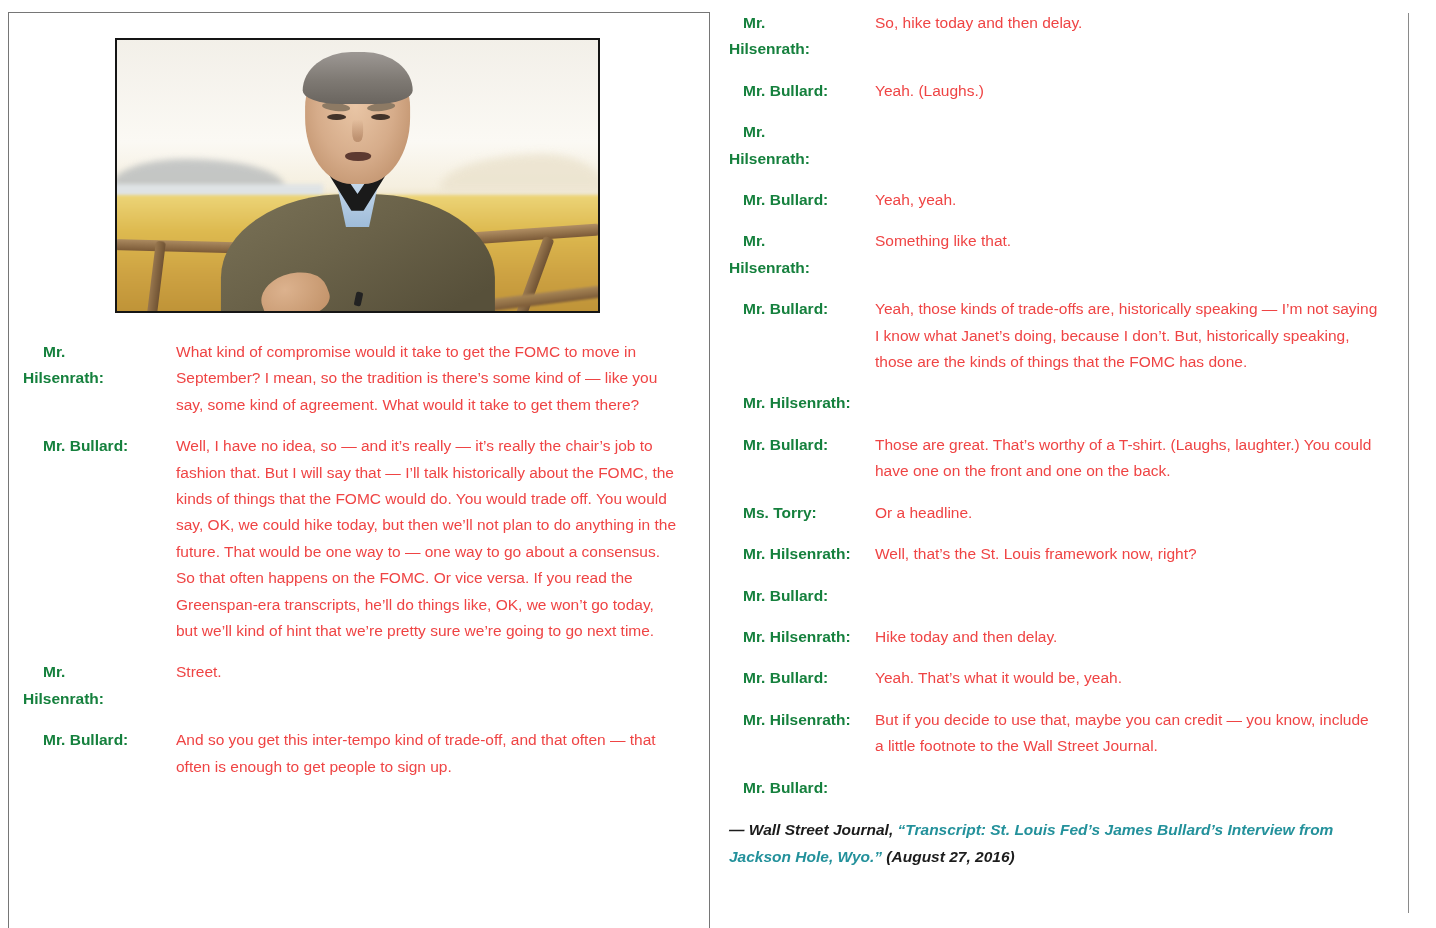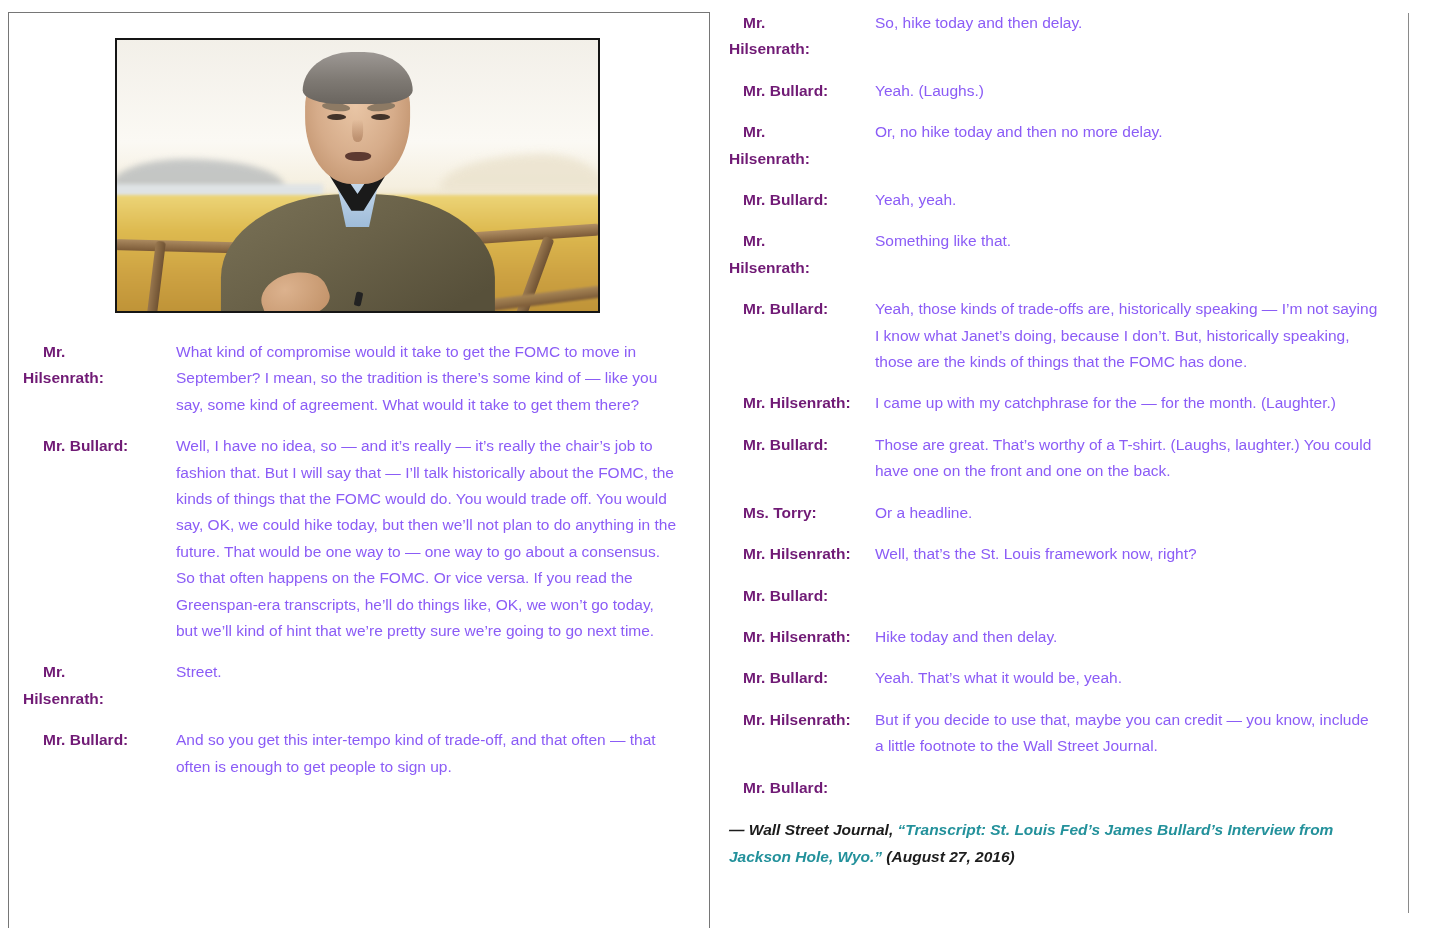--- a/index.html
+++ b/index.html
@@ -49,22 +49,22 @@
   .ph-head .ph-brow-r{right:15%;top:37%;width:26%;height:6%;background:#8d7a64;border-radius:50%;transform:rotate(-6deg);}
   .ph-head .ph-eye-l{left:21%;top:45%;width:18%;height:5%;background:#42332a;border-radius:50%;}
   .ph-head .ph-eye-r{right:19%;top:45%;width:18%;height:5%;background:#42332a;border-radius:50%;}
   .ph-head .ph-nose{left:45%;top:48%;width:10%;height:19%;background:linear-gradient(180deg,rgba(0,0,0,0) 10%,rgba(140,88,55,.38) 85%);border-radius:40%;}
   .ph-head .ph-mouth{left:38%;top:75%;width:25%;height:7%;background:#5d3a31;border-radius:45% 45% 55% 55%;}
   .ph-hand{left:30%;bottom:-3%;width:14%;height:17%;background:radial-gradient(ellipse at 40% 30%,#dcb28e,#c09066);border-radius:45% 55% 30% 40%;transform:rotate(-20deg);}
   .ph-mic{left:49.5%;bottom:2%;width:7px;height:14px;background:#222;border-radius:2px;transform:rotate(12deg);}
   
   .transcript-left{position:absolute;left:0;top:326px;width:700px;padding-left:14px;box-sizing:border-box;}
   .row{display:flex;align-items:flex-start;margin-bottom:15px;font-size:15.5px;line-height:26.4px;}
-  .row .name{font-weight:bold;white-space:pre-line;flex:0 0 153px;text-indent:20px;color:#701a75;}
-  .row .speech{width:503px;color:#8b5cf6;}
+  .row .name{font-weight:bold;white-space:pre-line;flex:0 0 153px;text-indent:20px;color:#15803d;}
+  .row .speech{width:503px;color:#ef4444;}
   .right-panel{position:absolute;left:729px;top:10px;width:679px;}
   .right-panel .row .name{flex:0 0 146px;text-indent:14px;}
   .right-panel .row .speech{width:503px;}
   
   .citation{width:655px;font-size:15.5px;line-height:27px;font-weight:bold;font-style:italic;color:#1c1c1c;}
   .cite-link{color:#23919b;text-decoration:none;cursor:pointer;}
   
   .right-edge-line{position:absolute;left:1408px;top:13px;width:1px;height:900px;background:#8a8a8a;}
 </style>
 </head>
@@ -128,38 +128,36 @@
 Hilsenrath:</div>
     <div class="speech">So, hike today and then delay.</div>
   </div>
   <div class="row">
     <div class="name">Mr. Bullard:</div>
     <div class="speech">Yeah. (Laughs.)</div>
   </div>
   <div class="row">
     <div class="name">Mr.
 Hilsenrath:</div>
-    <div class="speech">Or, no hike today and then no more delay.</div>
   </div>
   <div class="row">
     <div class="name">Mr. Bullard:</div>
     <div class="speech">Yeah, yeah.</div>
   </div>
   <div class="row">
     <div class="name">Mr.
 Hilsenrath:</div>
     <div class="speech">Something like that.</div>
   </div>
   <div class="row">
     <div class="name">Mr. Bullard:</div>
     <div class="speech">Yeah, those kinds of trade-offs are, historically speaking — I’m not saying I know what Janet’s doing, because I don’t. But, historically speaking, those are the kinds of things that the FOMC has done.</div>
   </div>
   <div class="row">
     <div class="name">Mr. Hilsenrath:</div>
-    <div class="speech">I came up with my catchphrase for the — for the month. (Laughter.)</div>
   </div>
   <div class="row">
     <div class="name">Mr. Bullard:</div>
     <div class="speech">Those are great. That’s worthy of a T-shirt. (Laughs, laughter.) You could have one on the front and one on the back.</div>
   </div>
   <div class="row">
     <div class="name">Ms. Torry:</div>
     <div class="speech">Or a headline.</div>
   </div>
   <div class="row">

